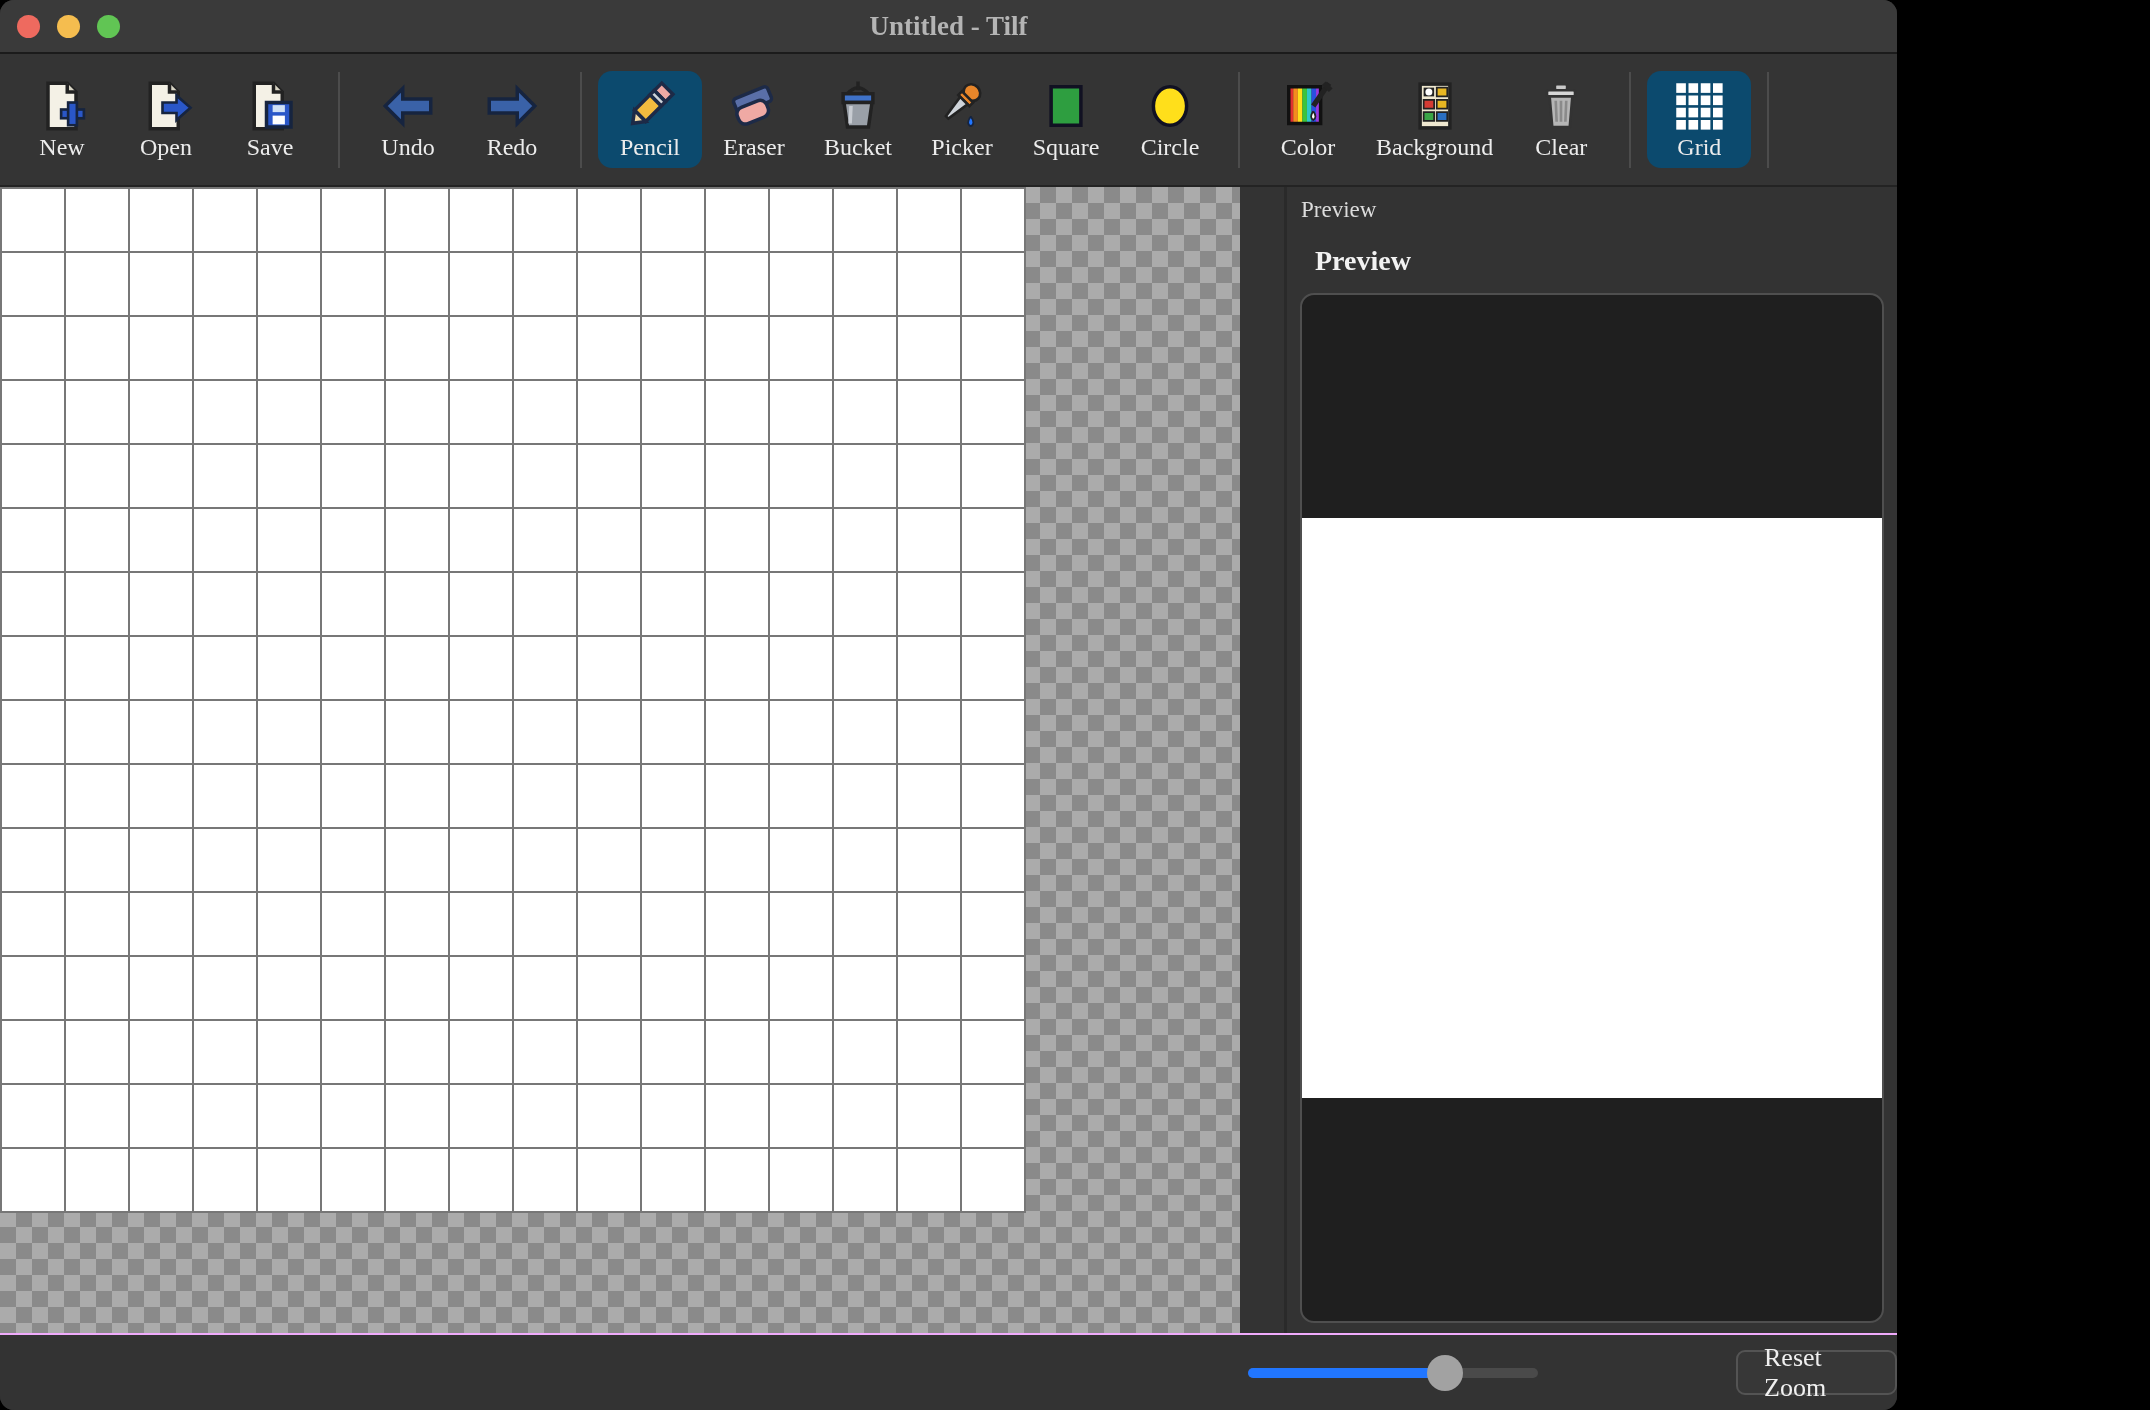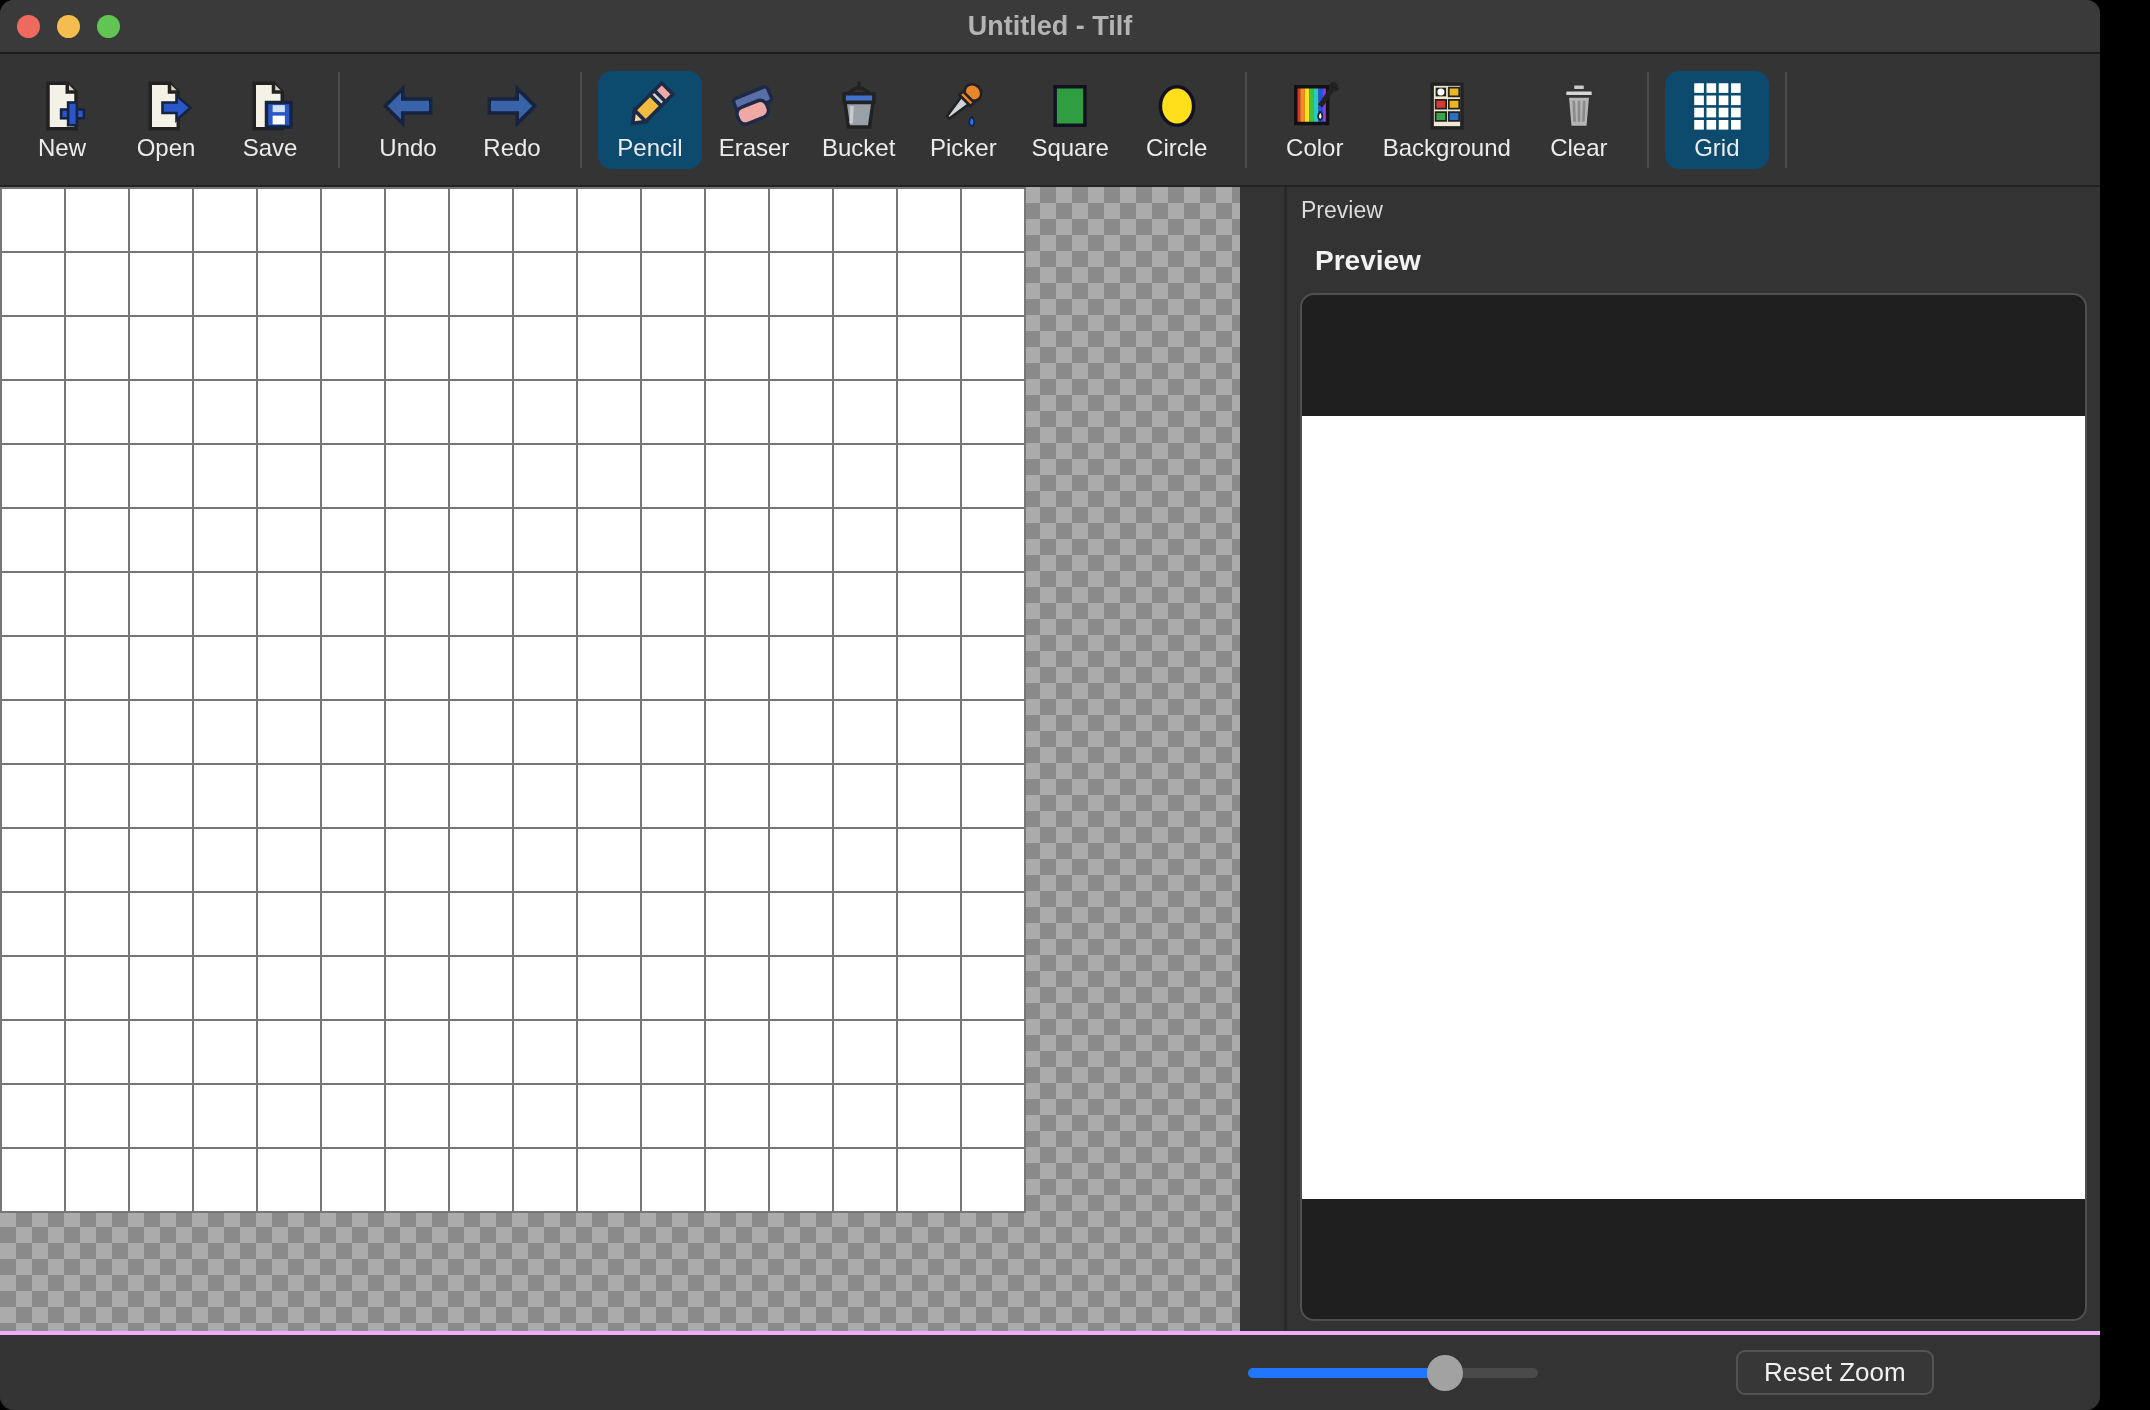--- a/index.html
+++ b/index.html
@@ -1,17 +1,17 @@
 <!DOCTYPE html>
 <html><head>
 <meta charset="utf-8">
 <style>
   html,body{margin:0;padding:0;background:#000;font-family:"Liberation Sans",sans-serif;}
-  .window{width:2100px;height:1410px;display:flex;flex-direction:column;background:#333;
-          border-radius:14px;overflow:hidden;position:relative;}
+  .window{width:1897px;height:1410px;display:flex;flex-direction:column;background:#333;
+          border-radius:14px;overflow:hidden;position:relative;font-family:Liberation Serif, serif;}
 
   
   .titlebar{height:52px;background:#3a3a3a;border-bottom:2px solid #1b1b1b;position:relative;
             display:flex;align-items:center;flex:0 0 auto;}
   .traffic{display:flex;gap:17px;margin-left:17px;}
   .tl{width:23px;height:23px;border-radius:50%;}
   .win-title{position:absolute;left:0;right:0;text-align:center;font-size:27px;font-weight:bold;color:#b4b4b4;}
 
   
   .toolbar{height:131px;background:#343434;border-bottom:2px solid #232323;display:flex;
@@ -43,21 +43,21 @@
                display:flex;flex-direction:column;min-width:0;}
   .dock-title{height:46px;display:flex;align-items:center;padding-left:14px;
               font-size:23px;color:#dcdcdc;flex:0 0 auto;}
   .panel-heading{margin:12px 0 16px 28px;font-size:28px;font-weight:bold;color:#f2f2f2;flex:0 0 auto;}
   .preview-box{flex:1 1 auto;margin:0 13px 10px 13px;background:#1f1f1f;border:2px solid #4f4f4f;
                border-radius:14px;display:flex;align-items:center;justify-content:center;
                overflow:hidden;min-height:0;}
   .preview-content{width:100%;aspect-ratio:1/1;background:#fff;}
 
   
-  .bottombar{height:75px;flex:0 0 auto;background:#333;border-top:4px solid #f0abfc;
+  .bottombar{height:75px;flex:0 0 auto;background:#333;border-top:2px solid #f0abfc;
              display:flex;align-items:center;}
   .zoom-slider{margin-left:1248px;width:290px;height:36px;position:relative;flex:0 0 auto;}
   .slider-track{position:absolute;left:0;right:0;top:13px;height:10px;border-radius:5px;background:#4a4a4a;}
   .slider-fill{position:absolute;left:0;top:13px;height:10px;border-radius:5px;background:#2176ff;}
   .slider-handle{position:absolute;top:0;width:36px;height:36px;border-radius:50%;background:#a2a2a2;}
   .reset-zoom{margin-left:198px;padding:6px 26px;height:45px;box-sizing:border-box;
               background:#373737;border:2px solid #545454;border-radius:9px;color:#f0f0f0;
               font-size:26px;font-family:inherit;display:flex;align-items:center;}
 </style>
 </head>

